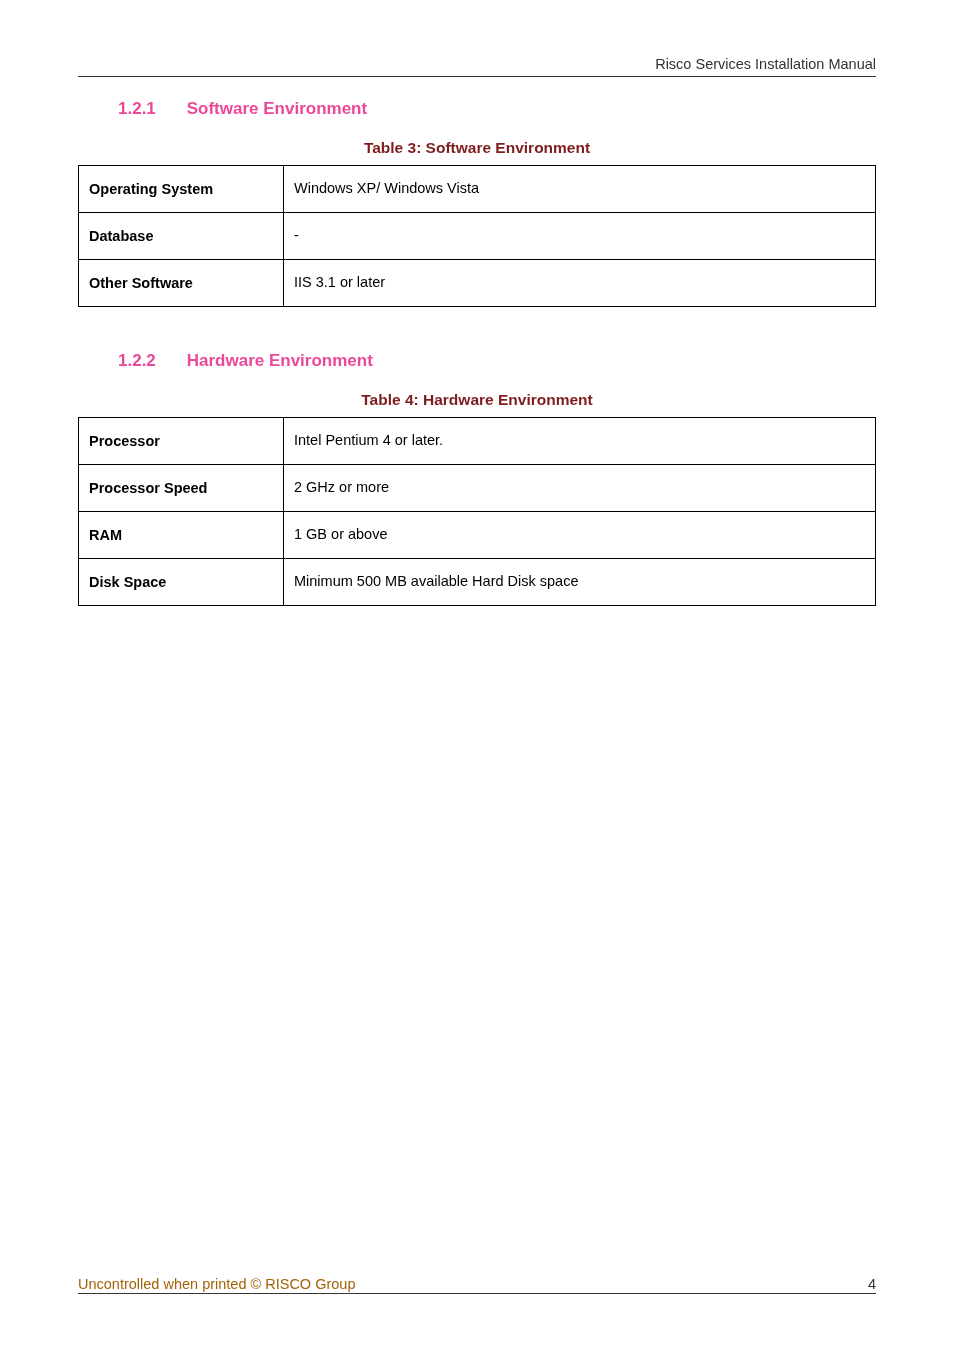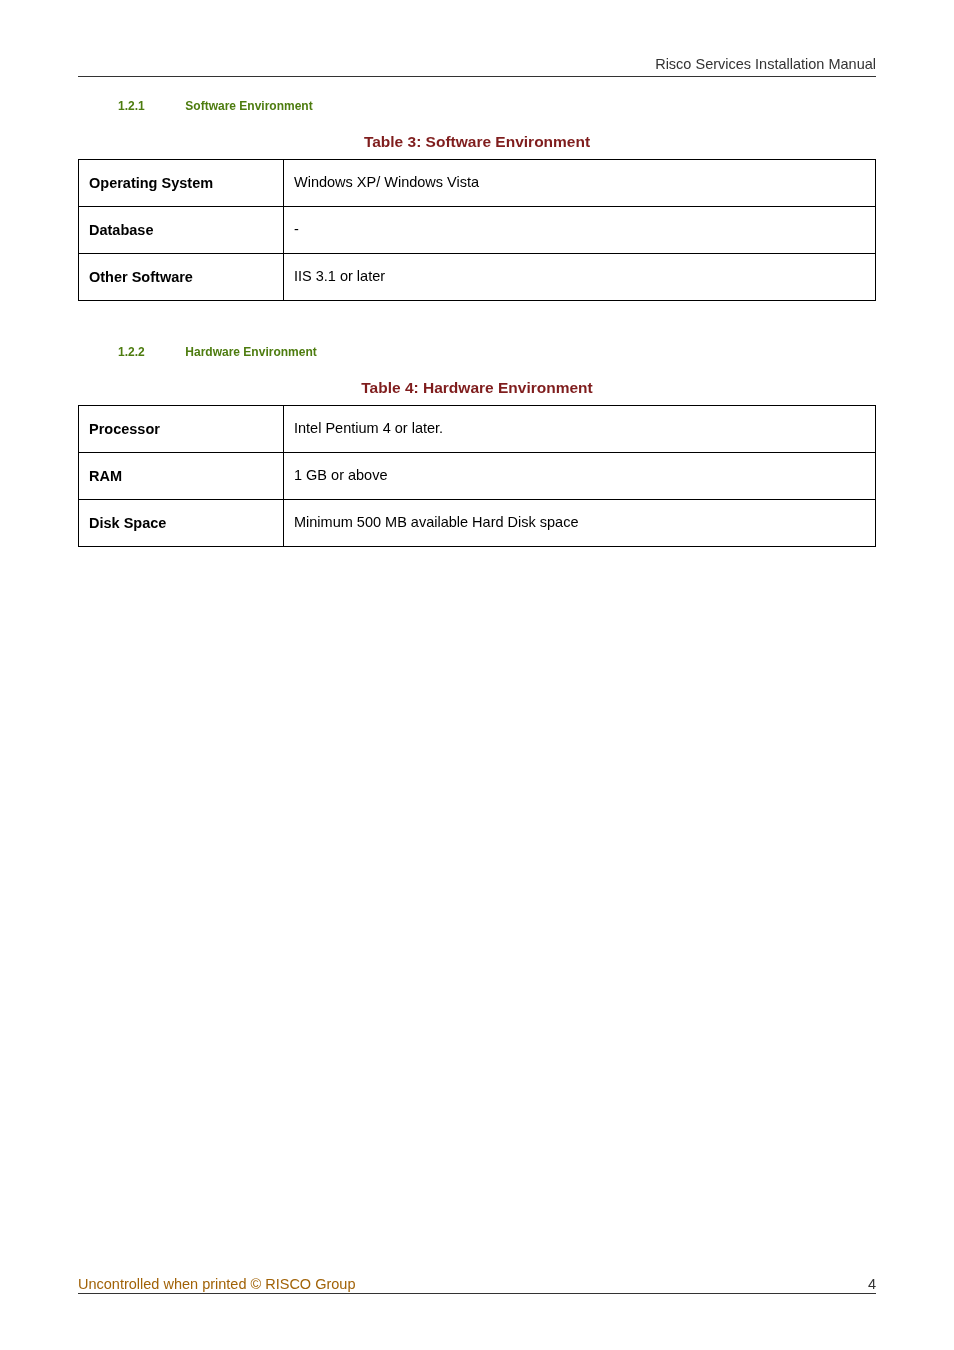--- a/index.html
+++ b/index.html
@@ -22,23 +22,23 @@
       border-bottom: 1px solid #333;
       padding-bottom: 4px;
       margin-bottom: 18px;
     }
     .header-title {
       text-align: right;
       font-size: 14.5px;
       color: #333;
     }
     .section-heading {
-      color: #4d7c0f;
+      color: #ec4899;
       font-weight: bold;
-      font-size: 12px;
+      font-size: 17px;
       margin-top: 22px;
       margin-bottom: 20px;
       padding-left: 40px;
     }
     .section-num {
       display: inline-block;
       width: 64px;
     }
     .table-caption {
       text-align: center;
@@ -120,20 +120,24 @@
 
   <div class="table-caption">Table 4: Hardware Environment</div>
 
   <table class="env">
     <tbody>
         <tr>
       <td class="label">Processor</td>
       <td>Intel Pentium 4 or later.</td>
     </tr>
     <tr>
+      <td class="label">Processor Speed</td>
+      <td>2 GHz or more</td>
+    </tr>
+    <tr>
       <td class="label">RAM</td>
       <td>1 GB or above</td>
     </tr>
     <tr>
       <td class="label">Disk Space</td>
       <td>Minimum 500 MB available Hard Disk space</td>
     </tr>
   </tbody>
     </table>
 </div>

